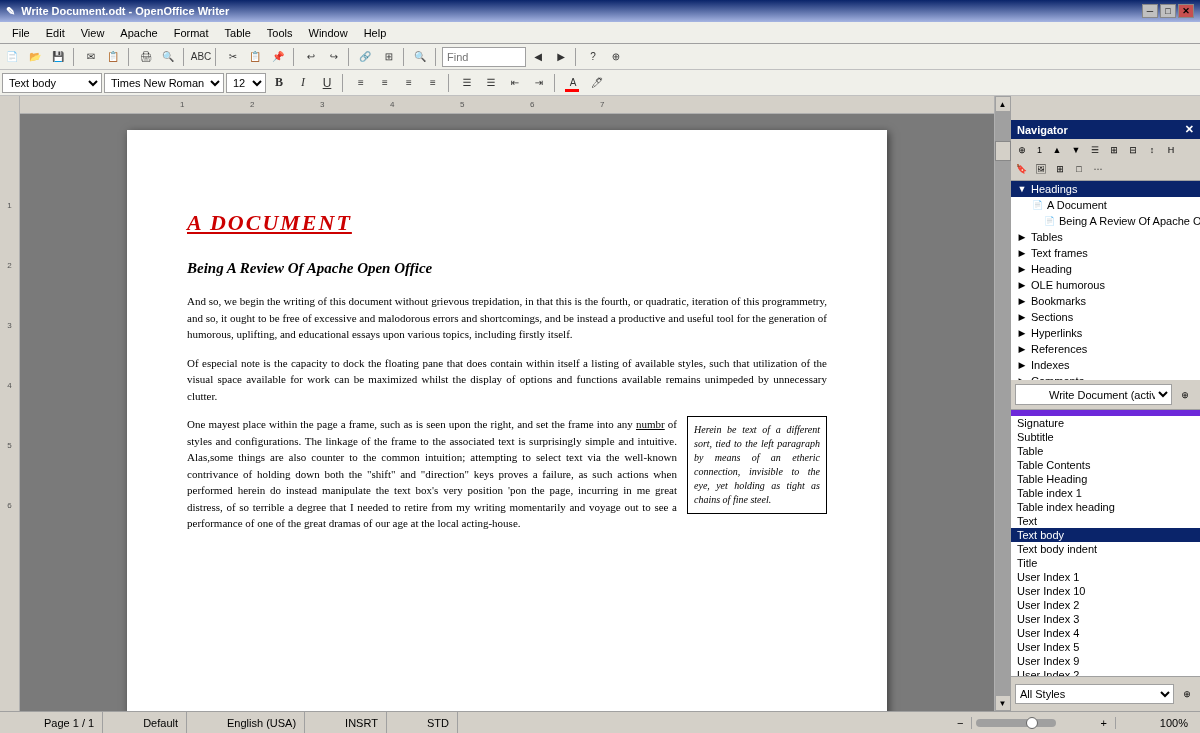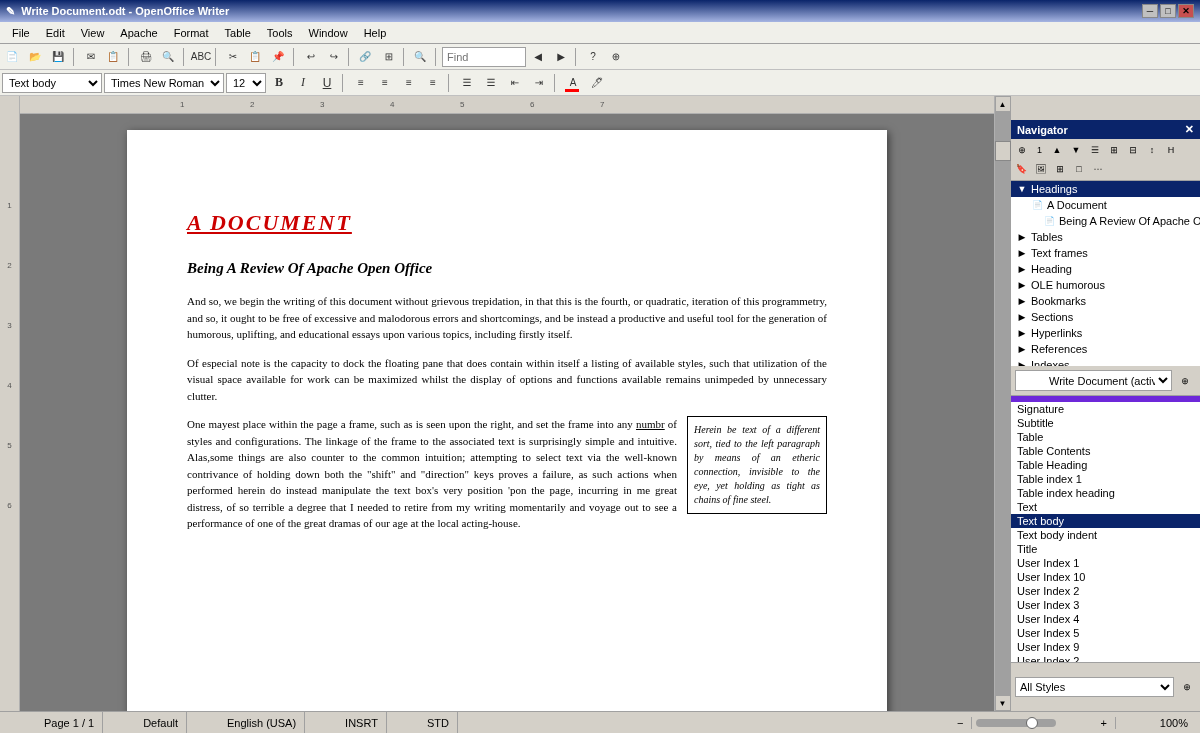--- a/index.html
+++ b/index.html
@@ -205,21 +205,21 @@
       font-size: 11px;
     }
     .style-item {
       padding: 1px 6px;
       cursor: pointer;
     }
     .style-item.selected { background: #0a246a; color: white; }
     #styles-footer {
       display: flex;
       align-items: center;
-      padding: 14px 4px;
+      padding: 7px 4px;
       gap: 4px;
       border-top: 1px solid #a0a0a0;
       background: #d4d0c8;
     }
     #styles-footer select {
       flex: 1;
       height: 20px;
       font-size: 11px;
       border: 1px solid #a0a0a0;
       background: white;

